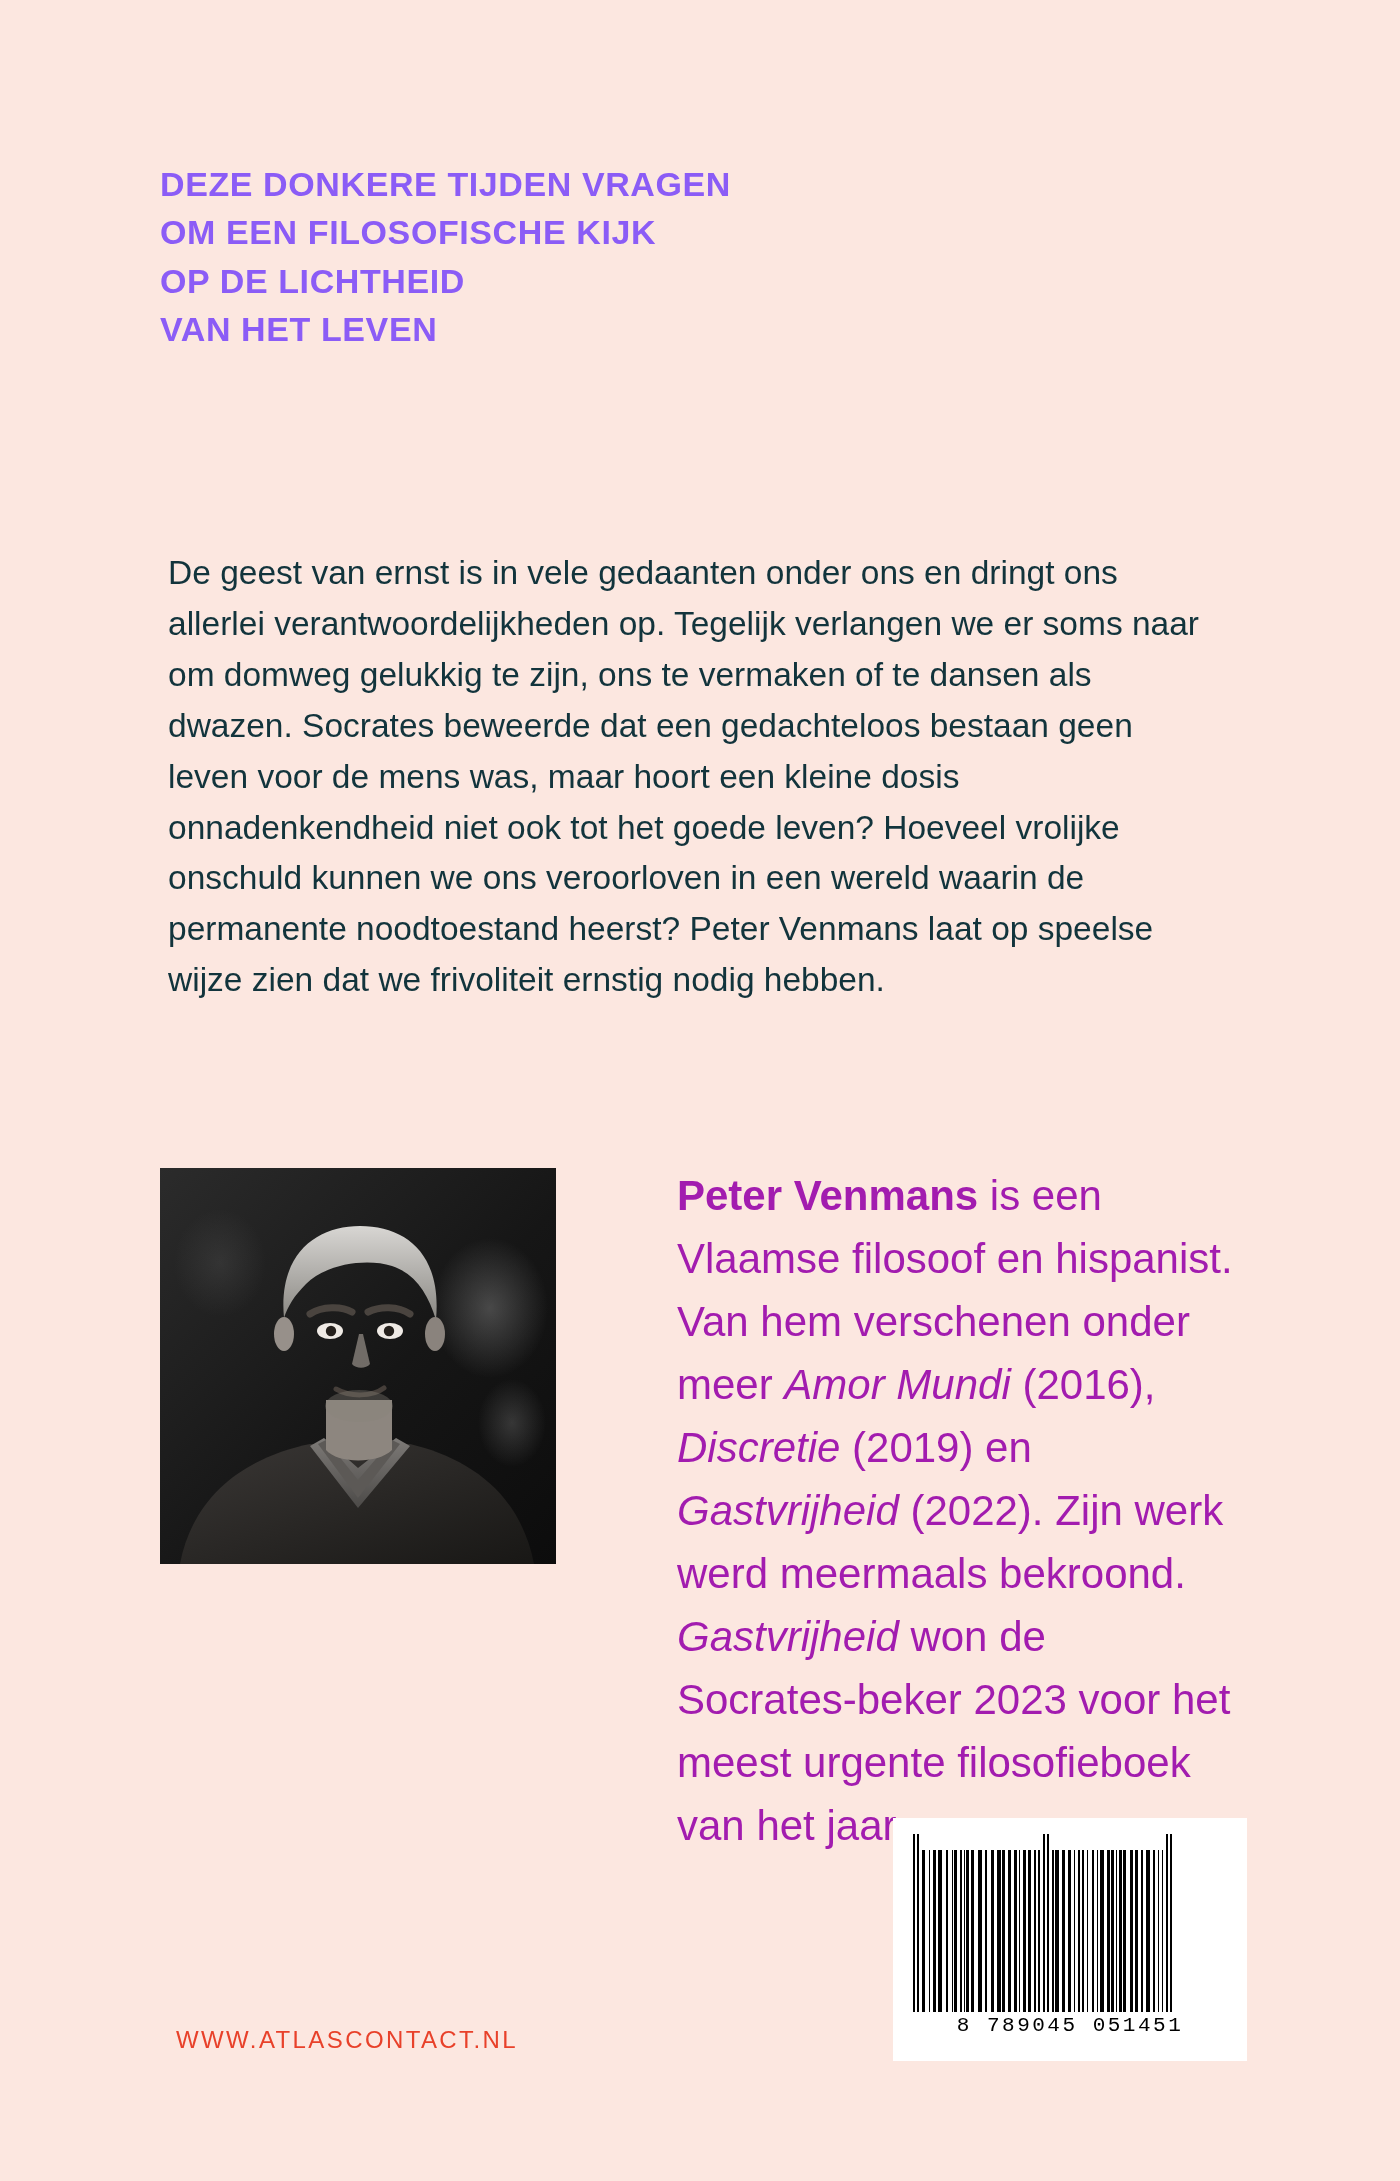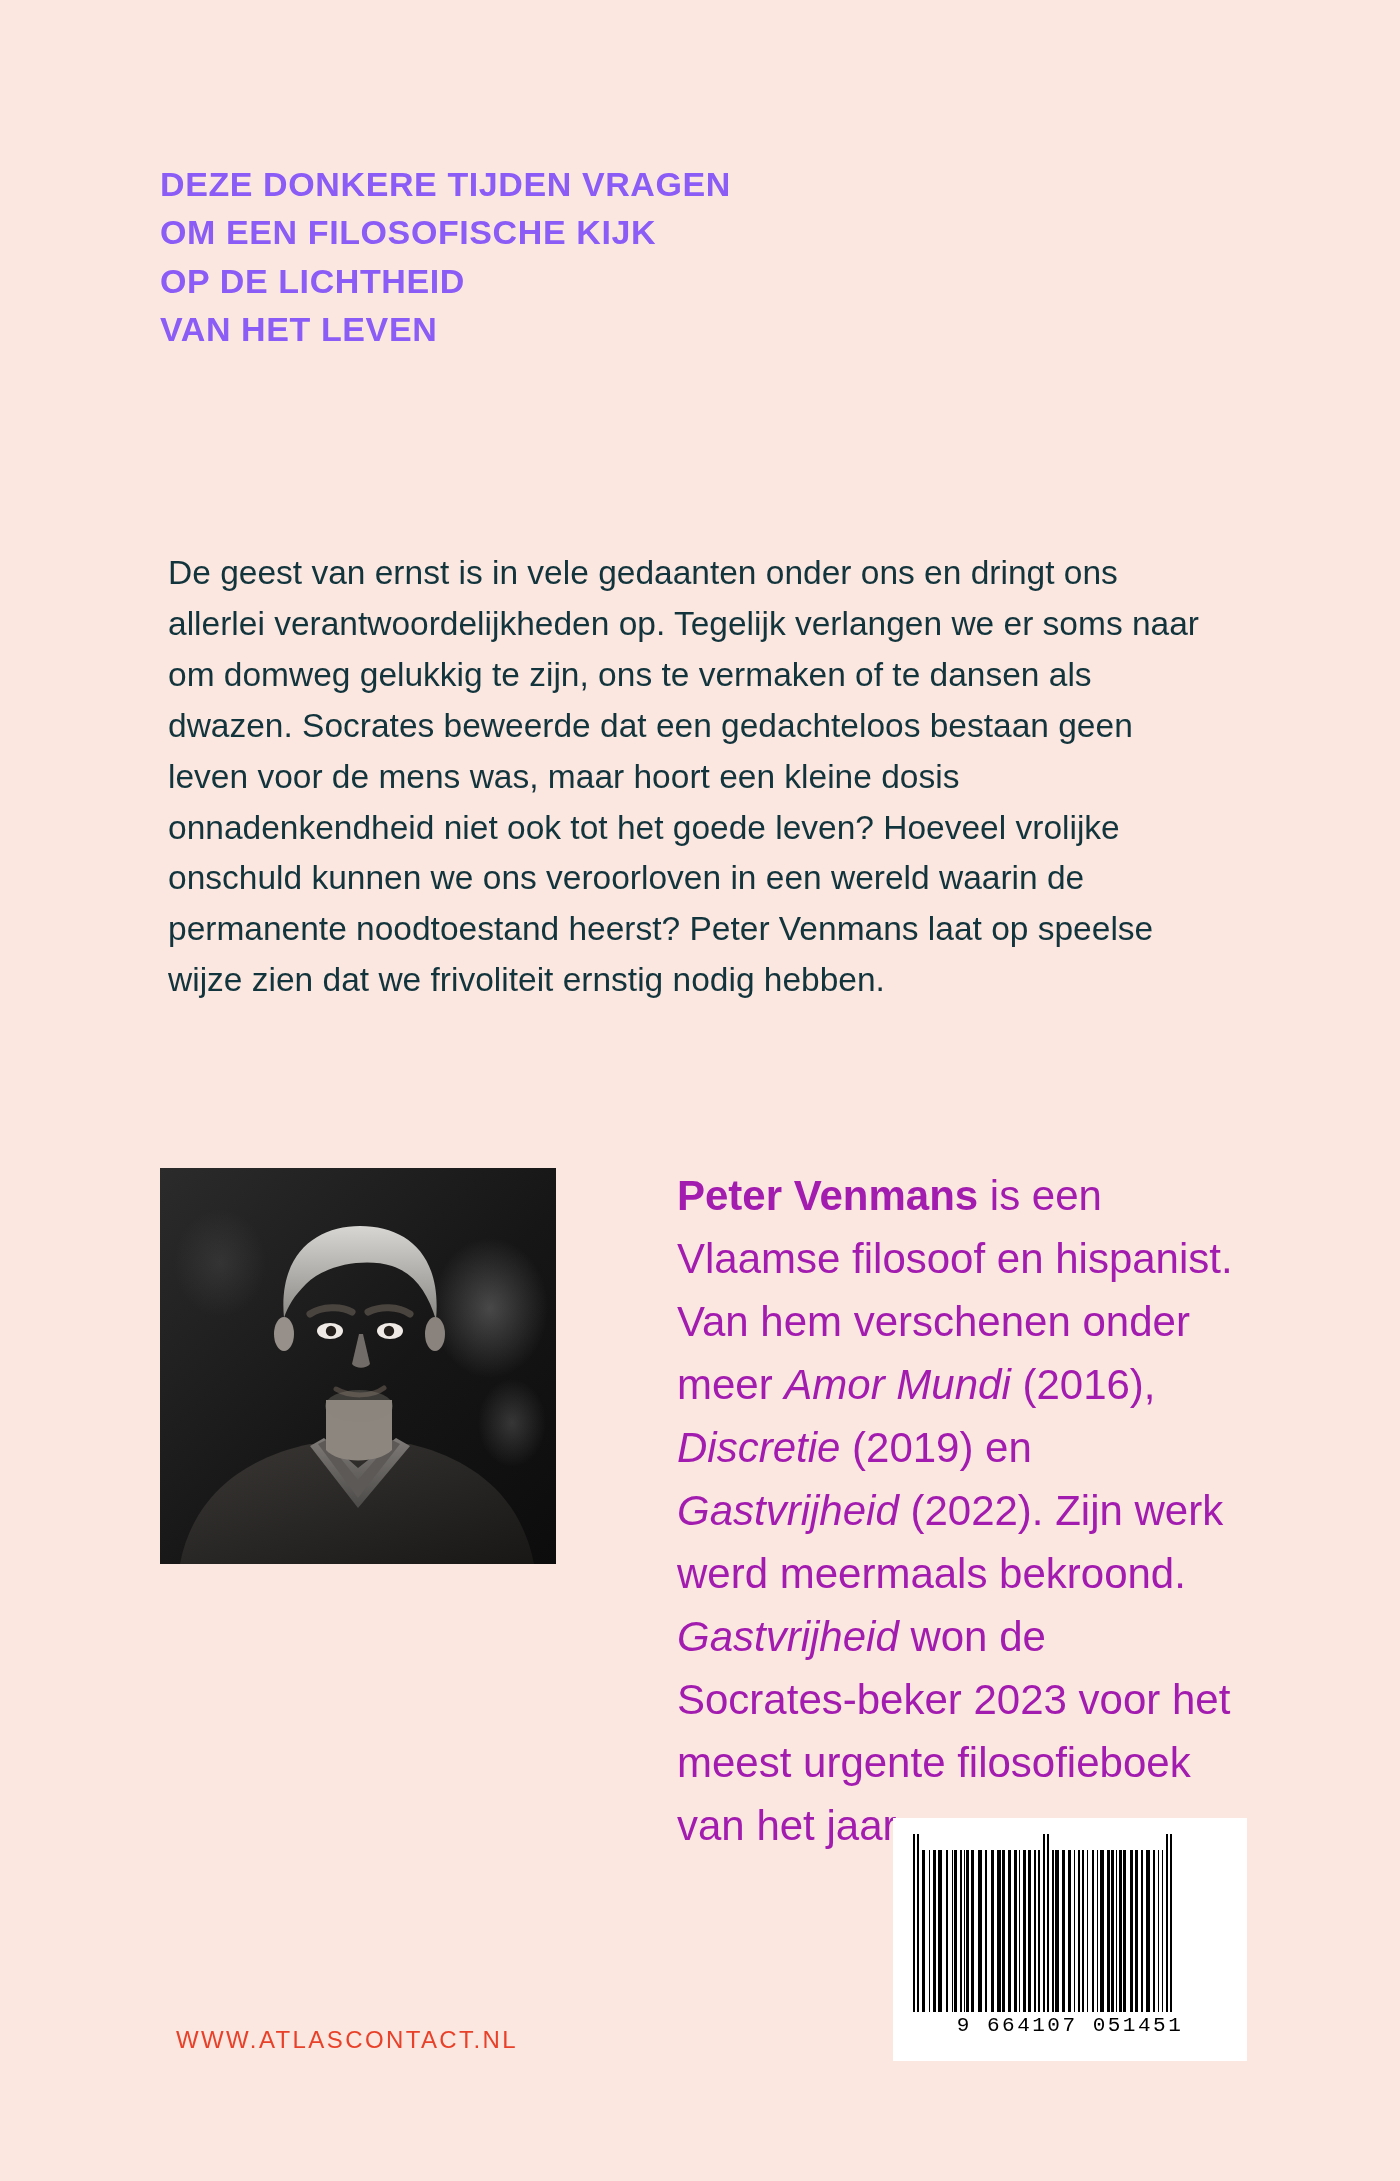--- a/index.html
+++ b/index.html
@@ -272,18 +272,18 @@
         <i class="short" style="width: 3px; margin-right: 2px;"></i>
         <i class="short" style="width: 3px; margin-right: 3px;"></i>
         <i class="short" style="width: 2px; margin-right: 3px;"></i>
         <i class="short" style="width: 4px; margin-right: 3px;"></i>
         <i class="short" style="width: 2px; margin-right: 3px;"></i>
         <i class="short" style="width: 1px; margin-right: 3px;"></i>
         <i class="short" style="width: 1px; margin-right: 3px;"></i>
         <i style="width: 2px; margin-right: 2px;"></i>
         <i style="width: 2px; margin-right: 0px;"></i>
       </div>
-    <div class="barcode-digits">9 664107 051451</div>
+    <div class="barcode-digits">8 789045 051451</div>
   </div>
 
   <div class="site-url">WWW.ATLASCONTACT.NL</div>
 
 </div>
 
 </body></html>

